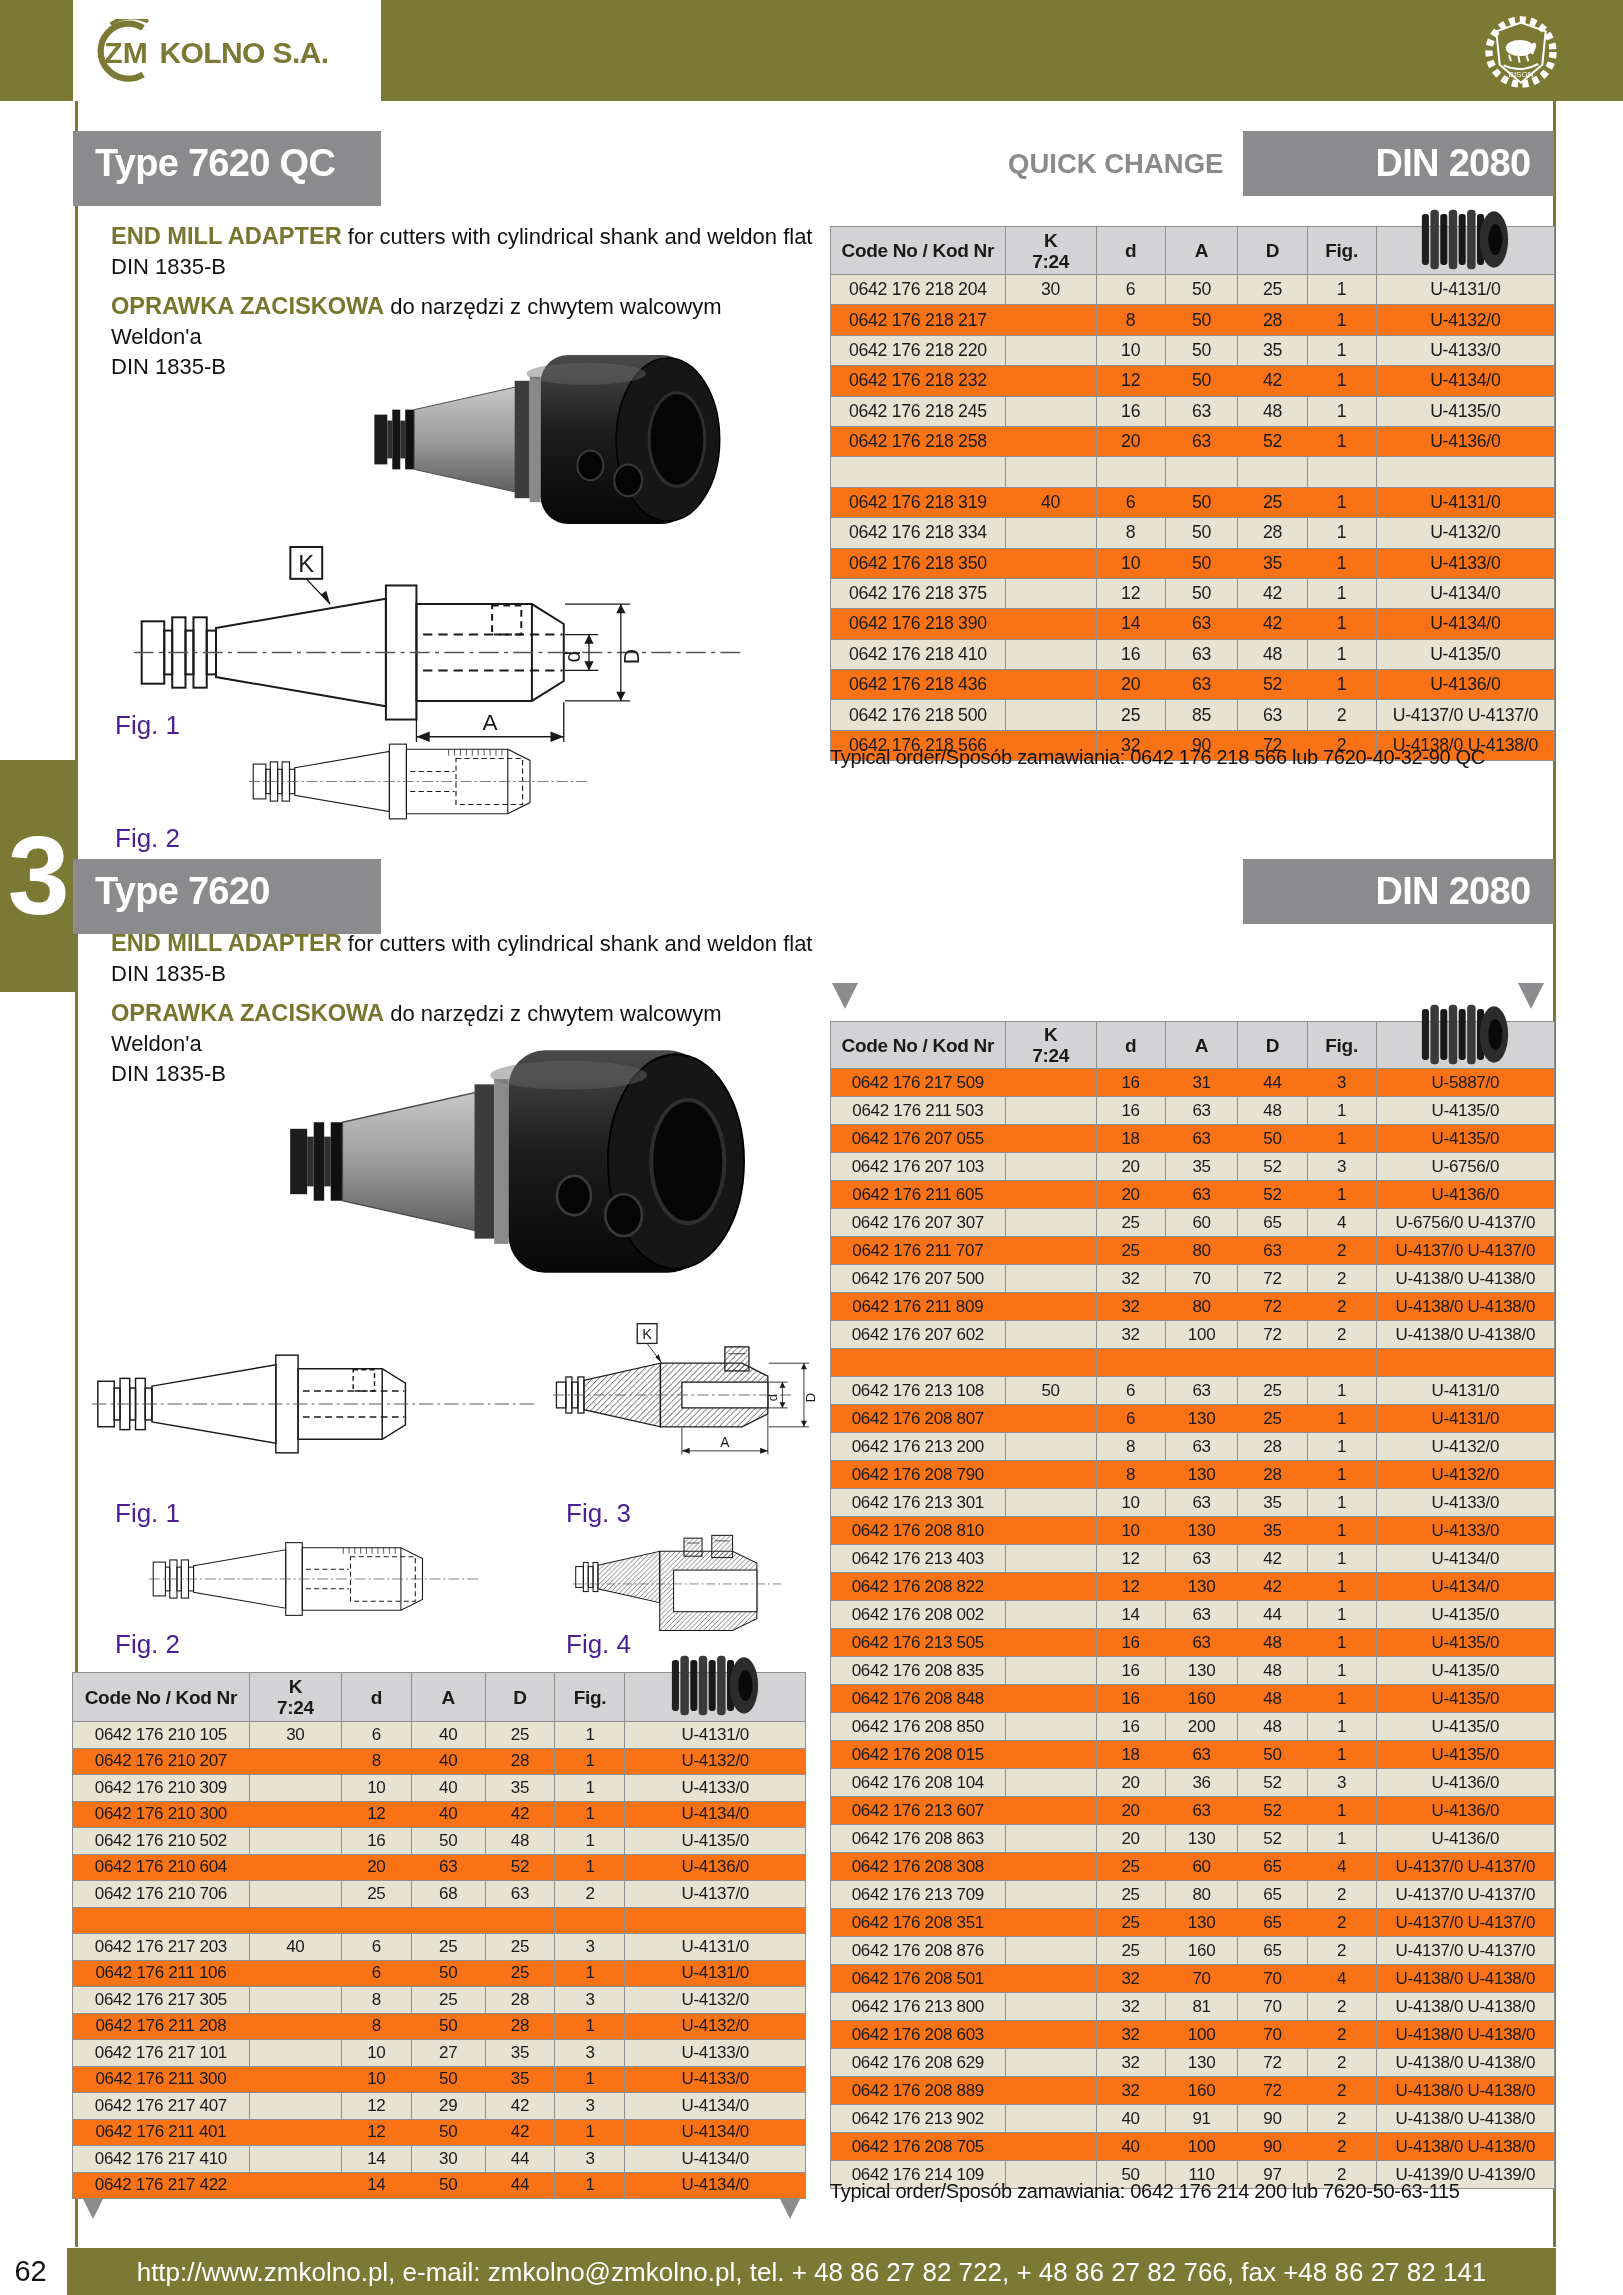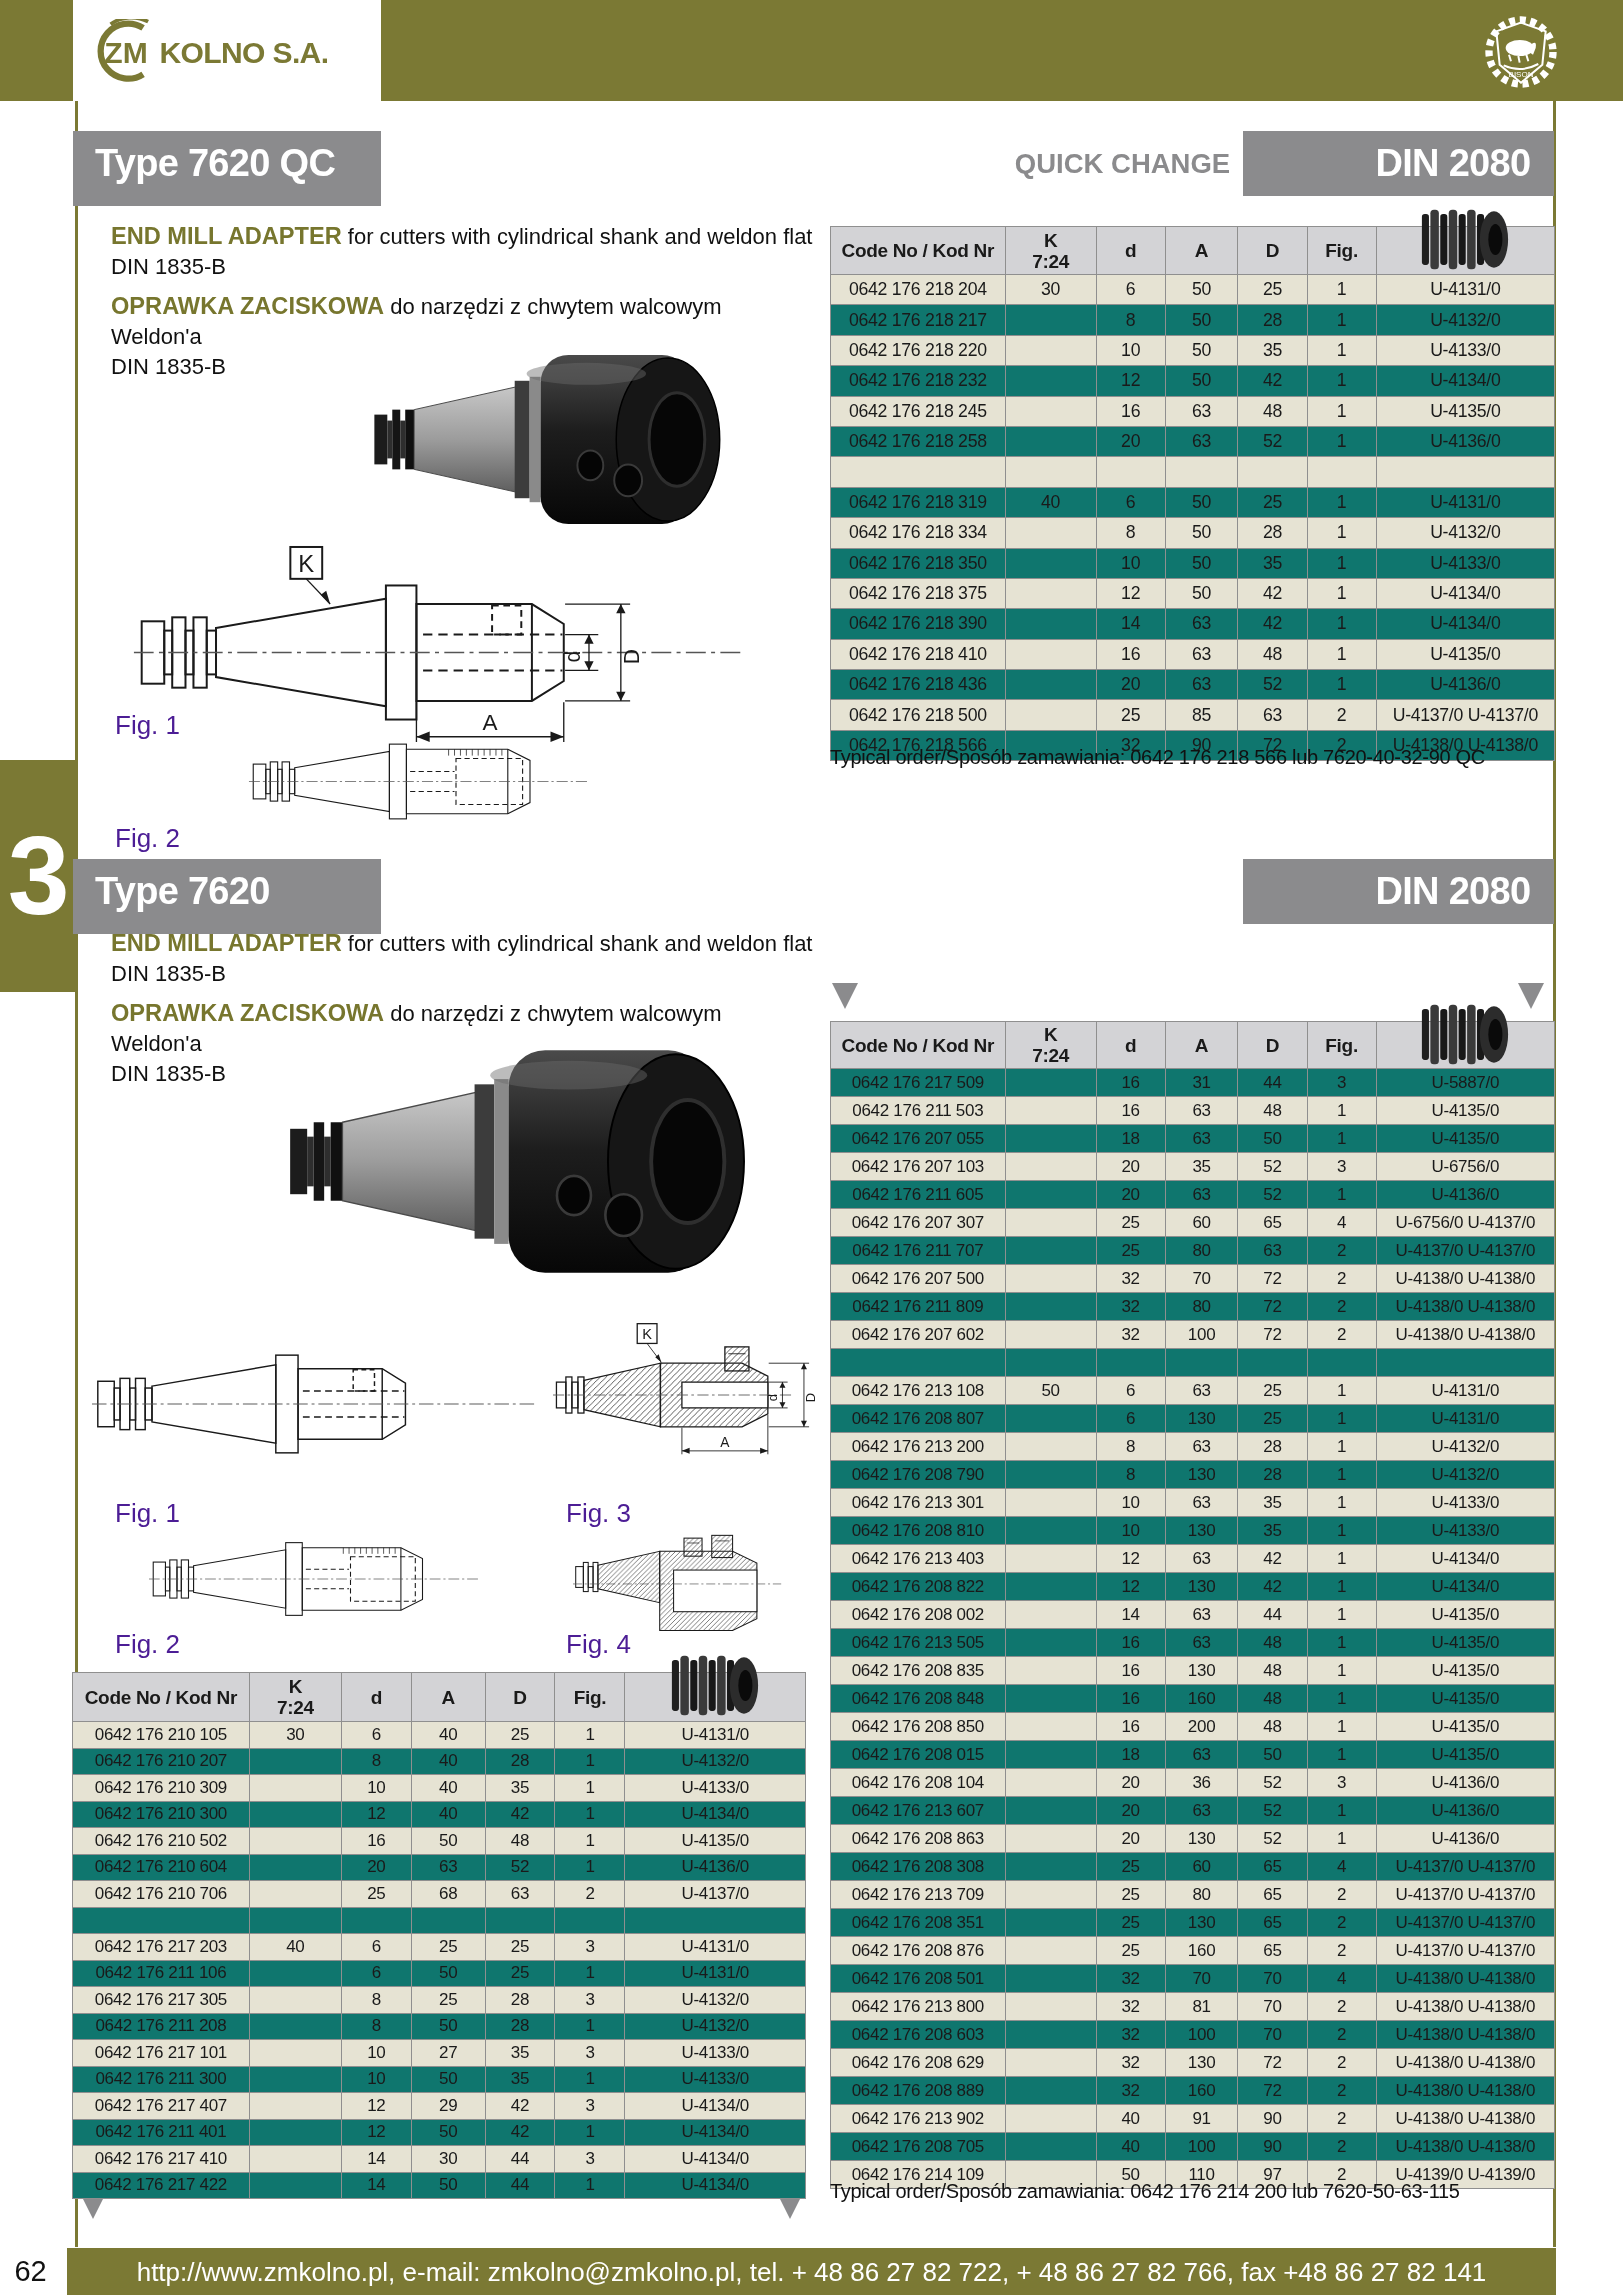--- a/index.html
+++ b/index.html
@@ -11,34 +11,34 @@
             display:flex;align-items:center;justify-content:center;}
   .bison{position:absolute;top:11.8px;right:62px;width:80px;height:80px;}
   
   .sec-title{position:absolute;left:73px;width:308px;height:75px;background:#8b8b8d;
              color:#fff;font-weight:bold;font-size:38px;line-height:65px;padding-left:22px;
              box-sizing:border-box;letter-spacing:-0.7px;white-space:nowrap;}
   .din-box{position:absolute;left:1243px;width:311px;height:65px;background:#8b8b8d;
            color:#fff;font-weight:bold;font-size:38px;line-height:65px;text-align:right;
            padding-right:23.6px;box-sizing:border-box;letter-spacing:-0.7px;}
   .quick{position:absolute;left:1008px;width:229px;height:65px;color:#8b8b8d;font-weight:bold;
-         font-size:27.5px;line-height:65px;text-align:center;letter-spacing:0;}
+         font-size:27.5px;line-height:65px;text-align:left;letter-spacing:0;}
   
   .desc{position:absolute;left:111px;width:703px;font-size:22px;line-height:30px;color:#111;}
   .desc .g{color:#77762e;font-weight:bold;font-size:23.6px;}
   .desc p{margin:0 0 9.2px 0;}
   
   .vline{position:absolute;top:101px;width:2.6px;height:2146px;background:#7b7934;}
   .tab3{position:absolute;left:0;top:760px;width:77px;height:232px;background:#7b7934;
         color:#fff;font-weight:bold;font-size:111px;display:flex;align-items:center;justify-content:center;}
   .footer-bar{position:absolute;left:67px;top:2248px;width:1489px;height:48px;background:#7b7934;
               color:#fff;font-size:26px;line-height:48px;text-align:center;white-space:nowrap;}
   .pagenum{position:absolute;left:14.4px;top:2255px;font-size:29px;color:#111;}
   
-  table.spec{border-collapse:collapse;table-layout:fixed;position:absolute;background:#0f766e;}
+  table.spec{border-collapse:collapse;table-layout:fixed;position:absolute;background:#f97316;}
   table.spec th,table.spec td{border:1.3px solid #8f8f8f;text-align:center;vertical-align:middle;
       font-size:17.7px;padding:0;overflow:visible;letter-spacing:-0.3px;}
   table.spec th{background:#d3d3d6;font-weight:bold;font-size:19px;line-height:21px;}
   table.beige-odd tbody tr:nth-child(odd){background:#e6e3d3;}
   table.beige-even tbody tr:nth-child(even){background:#e6e3d3;}
   col.c-code{width:24%;} col.c-k{width:12.5%;} col.c-d{width:9.5%;} col.c-a{width:10%;}
   col.c-dd{width:9.5%;} col.c-fig{width:9.5%;} col.c-screw{width:24.5%;}
   #table-qc td{height:29.4px;} #table-qc th{height:47px;}
   #table-left td{height:25.5px;font-size:17px;} #table-left th{height:48px;}
   #table-right td{height:27px;font-size:17px;} #table-right th{height:46px;}

